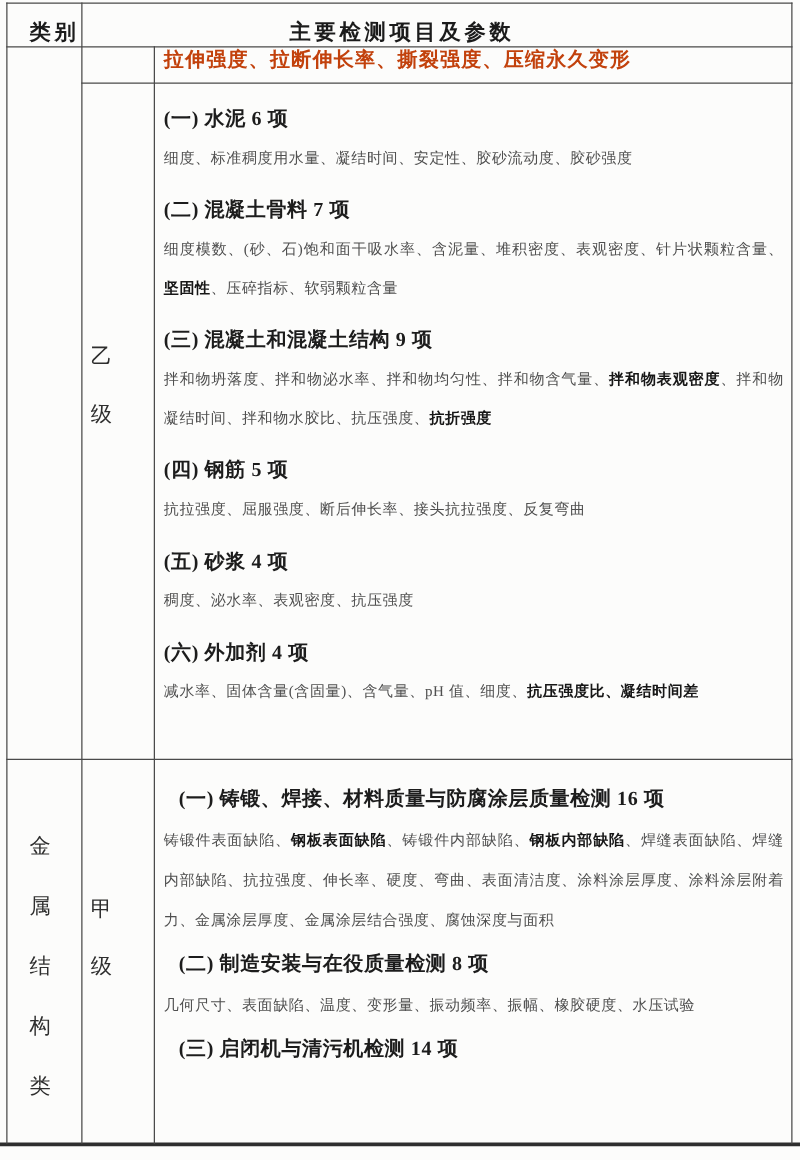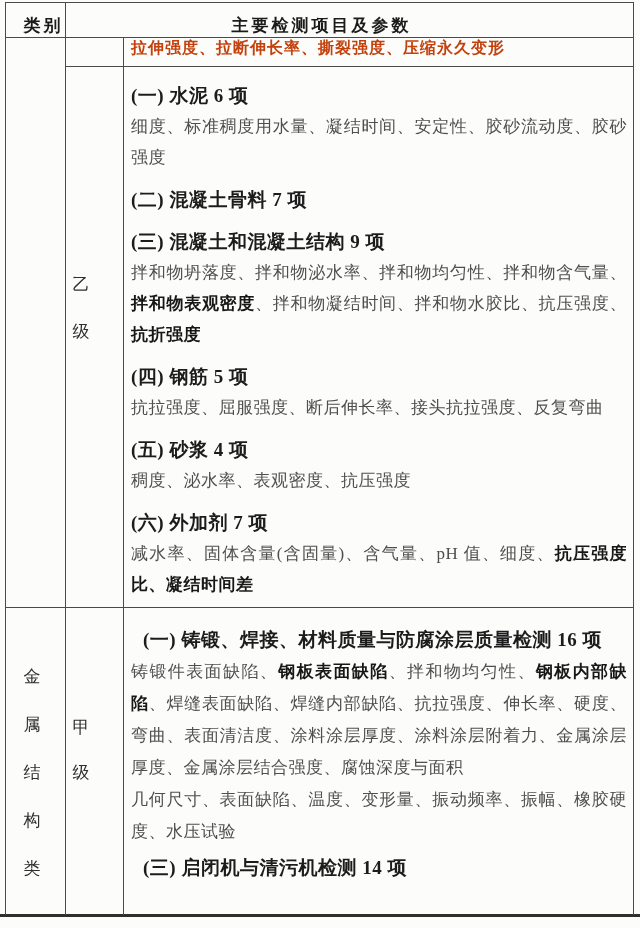--- a/index.html
+++ b/index.html
@@ -44,26 +44,26 @@
   
   .content{
     position:absolute;left:123px;width:510px;box-sizing:border-box;
     padding:0 6px 0 8px;overflow:hidden;
   }
   #content-b{top:66px;height:541px;padding-top:14px;}
   #content-metal{top:607px;height:307px;padding-top:13px;}
 
   .sec-title{
     margin:11px 0 0 0;line-height:31px;
-    font-weight:bold;font-size:19px;color:#1c1c1c;letter-spacing:0.5px;
+    font-weight:bold;font-size:16px;color:#1c1c1c;letter-spacing:0.5px;
   }
   .section:first-child .sec-title{margin-top:0;}
   .sec-body{
     margin:0;line-height:31px;
-    font-size:17px;color:var(--text-body);letter-spacing:0.5px;
+    font-size:12px;color:var(--text-body);letter-spacing:0.5px;
     text-align:justify;
   }
   .sec-body b{color:var(--text-bold);font-weight:bold;}
   #content-metal .sec-title{margin-top:4px;line-height:32px;margin-left:12px;}
   #content-metal .sec-body{line-height:32px;}
 </style>
 </head>
 <body>
 
 <div class="page">
@@ -84,58 +84,60 @@
       <div>级</div>
     </div>
 
   <div class="content" id="content-b">
       <div class="section">
         <p class="sec-title">(一) 水泥 6 项</p>
         <p class="sec-body"><span>细度、标准稠度用水量、凝结时间、安定性、胶砂流动度、胶砂强度</span></p>
       </div>
       <div class="section">
         <p class="sec-title">(二) 混凝土骨料 7 项</p>
+        <p class="sec-body"><span>细度模数、(砂、石)饱和面干吸水率、含泥量、堆积密度、表观密度、针片状颗粒含量、</span><b>坚固性</b><span>、压碎指标、软弱颗粒含量</span></p>
       </div>
       <div class="section">
         <p class="sec-title">(三) 混凝土和混凝土结构 9 项</p>
         <p class="sec-body"><span>拌和物坍落度、拌和物泌水率、拌和物均匀性、拌和物含气量、</span><b>拌和物表观密度</b><span>、拌和物凝结时间、拌和物水胶比、抗压强度、</span><b>抗折强度</b></p>
       </div>
       <div class="section">
         <p class="sec-title">(四) 钢筋 5 项</p>
         <p class="sec-body"><span>抗拉强度、屈服强度、断后伸长率、接头抗拉强度、反复弯曲</span></p>
       </div>
       <div class="section">
         <p class="sec-title">(五) 砂浆 4 项</p>
         <p class="sec-body"><span>稠度、泌水率、表观密度、抗压强度</span></p>
       </div>
       <div class="section">
-        <p class="sec-title">(六) 外加剂 7 项</p>
+        <p class="sec-title">(六) 外加剂 4 项</p>
         <p class="sec-body"><span>减水率、固体含量(含固量)、含气量、pH 值、细度、</span><b>抗压强度比、凝结时间差</b></p>
       </div>
     </div>
 
   <div class="vlabel cat" style="left:3px;top:653px;width:58px;">
       <div>金</div>
       <div>属</div>
       <div>结</div>
       <div>构</div>
       <div>类</div>
     </div>
 
   <div class="vlabel grade-a" style="left:60px;top:705px;width:42px;">
       <div>甲</div>
       <div>级</div>
     </div>
 
   <div class="content" id="content-metal">
       <div class="section">
         <p class="sec-title">(一) 铸锻、焊接、材料质量与防腐涂层质量检测 16 项</p>
-        <p class="sec-body"><span>铸锻件表面缺陷、</span><b>钢板表面缺陷</b><span>、拌和物均匀性、</span><b>钢板内部缺陷</b><span>、焊缝表面缺陷、焊缝内部缺陷、抗拉强度、伸长率、硬度、弯曲、表面清洁度、涂料涂层厚度、涂料涂层附着力、金属涂层厚度、金属涂层结合强度、腐蚀深度与面积</span></p>
+        <p class="sec-body"><span>铸锻件表面缺陷、</span><b>钢板表面缺陷</b><span>、铸锻件内部缺陷、</span><b>钢板内部缺陷</b><span>、焊缝表面缺陷、焊缝内部缺陷、抗拉强度、伸长率、硬度、弯曲、表面清洁度、涂料涂层厚度、涂料涂层附着力、金属涂层厚度、金属涂层结合强度、腐蚀深度与面积</span></p>
       </div>
       <div class="section">
+        <p class="sec-title">(二) 制造安装与在役质量检测 8 项</p>
         <p class="sec-body"><span>几何尺寸、表面缺陷、温度、变形量、振动频率、振幅、橡胶硬度、水压试验</span></p>
       </div>
       <div class="section">
         <p class="sec-title">(三) 启闭机与清污机检测 14 项</p>
       </div>
     </div>
 
   <div class="hl" style="left:5px;top:2px;width:629px;"></div>
   <div class="hl" style="left:5px;top:37px;width:629px;"></div>
   <div class="hl" style="left:65px;top:66px;width:569px;"></div>

